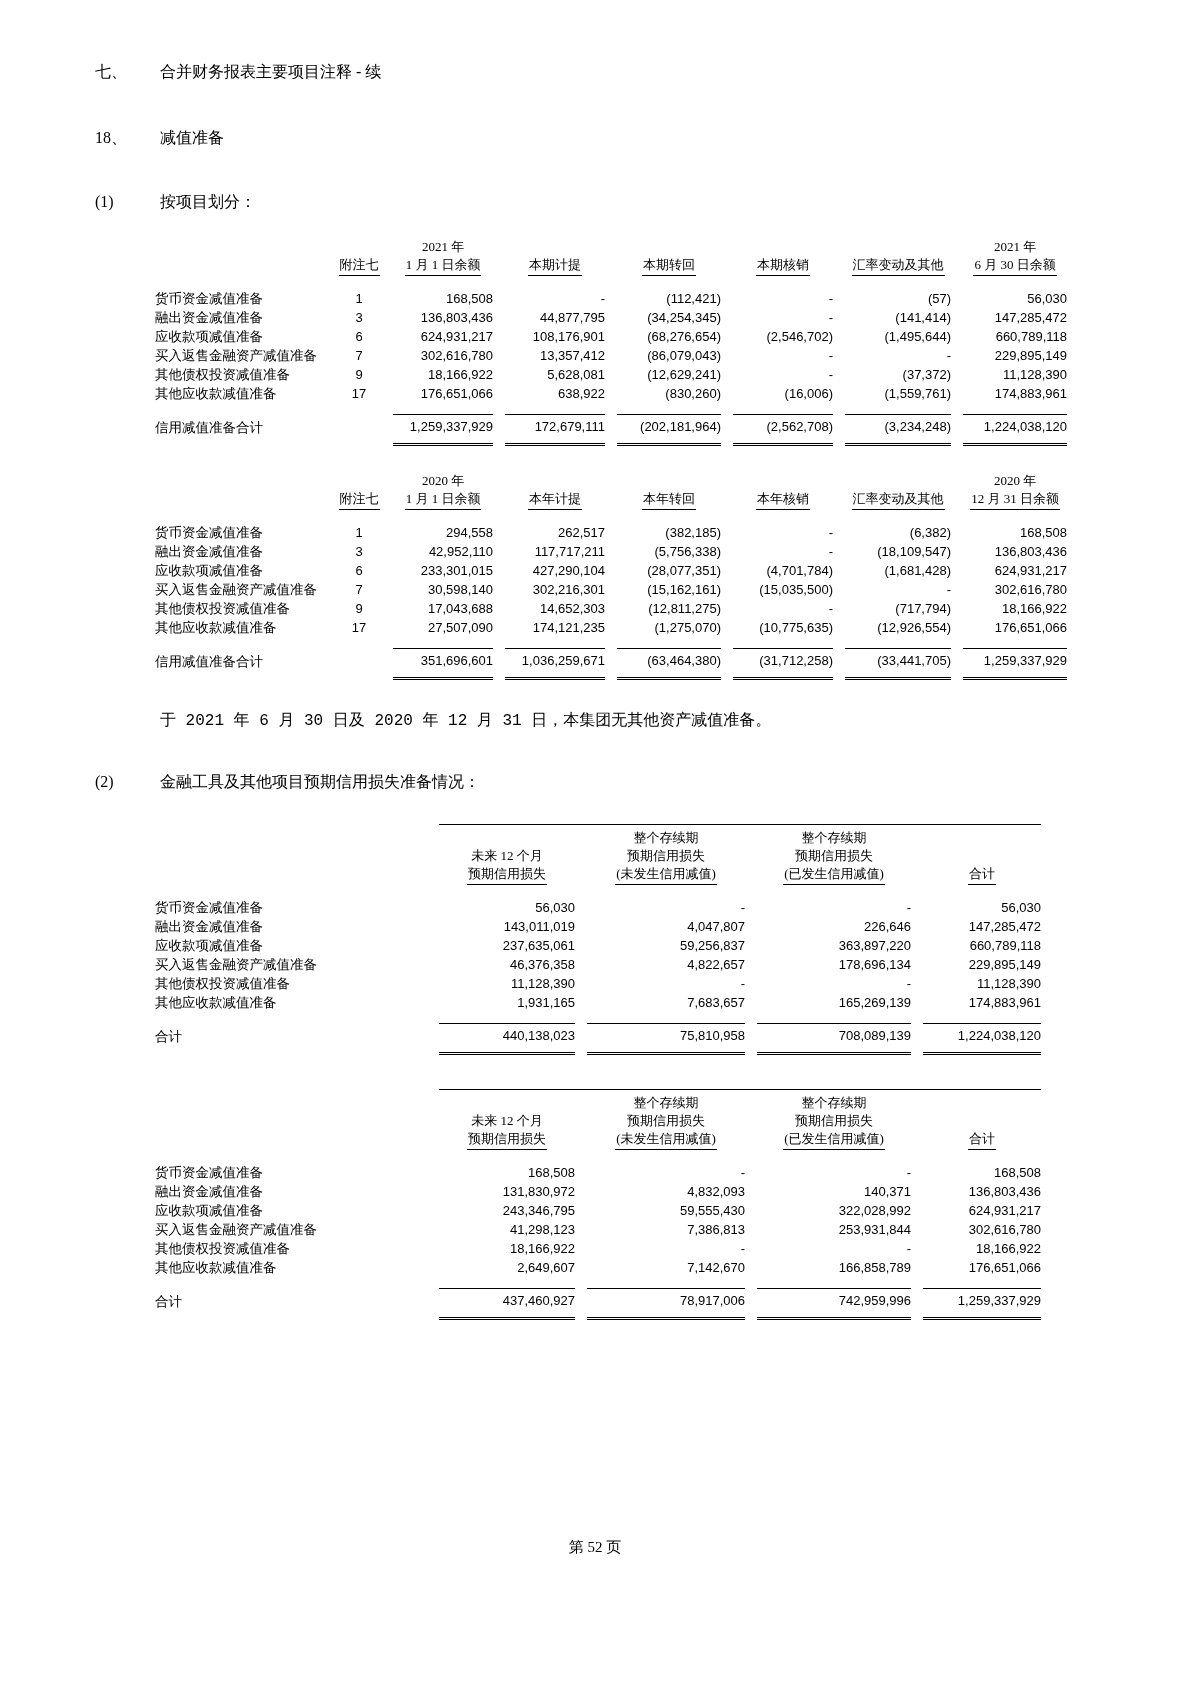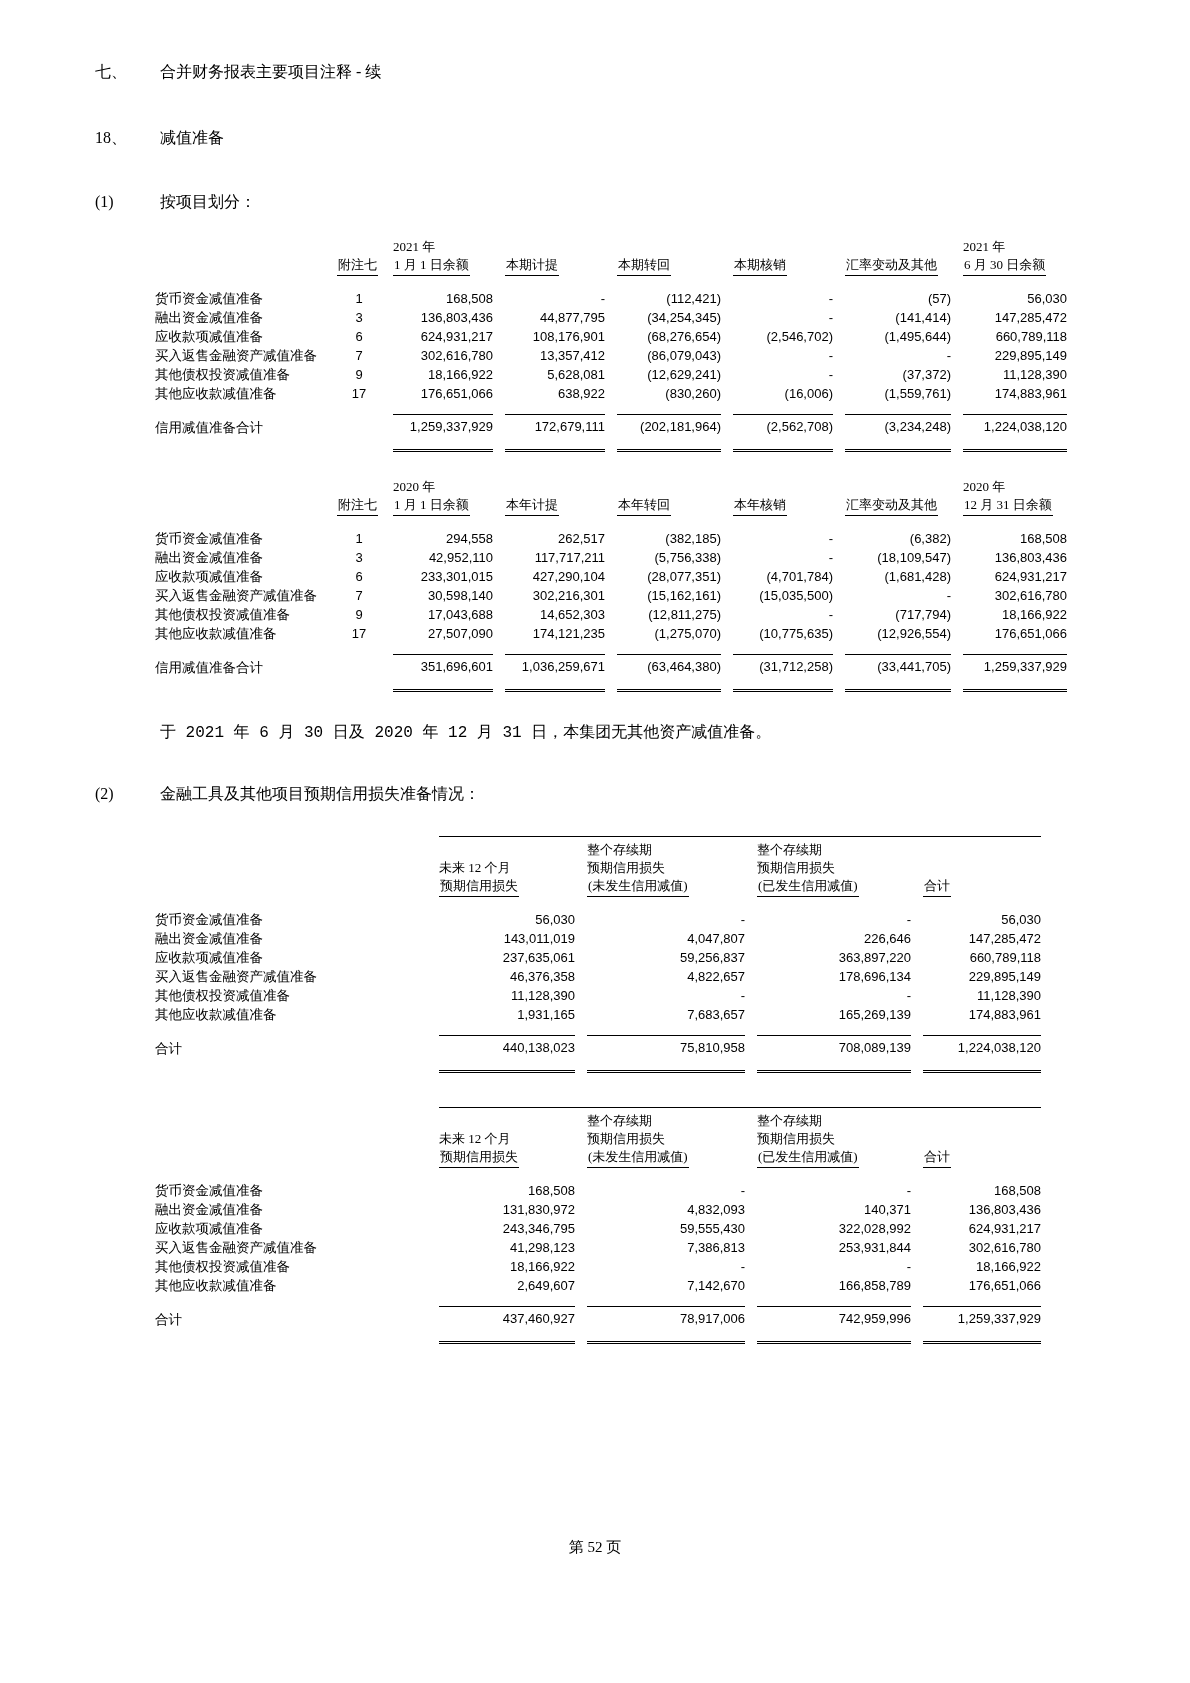--- a/index.html
+++ b/index.html
@@ -20,30 +20,30 @@
   .mb-note { margin-bottom:44px; }
   .mb-sub { margin-bottom:26px; }
 
   .tables { margin-left:60px; }
 
   
   .mt-grid { display:grid; grid-template-columns:170px 44px 100px 100px 104px 100px 106px 104px; column-gap:12px; }
   .ecl-grid { display:grid; grid-template-columns:272px 136px 158px 154px 118px; column-gap:12px; }
 
   .thead { align-items:end; font-size:13px; line-height:18px; margin-bottom:13px; }
-  .hc { text-align:left; }
+  .hc { text-align:center; }
   .hc .u { display:inline-block; border-bottom:1px solid #000; padding:0 1px 1px 1px; }
 
   .trow { font-size:13px; line-height:19px; }
   .lbl { font-size:13.5px; white-space:nowrap; }
   .note-c { text-align:center; font-family:"Liberation Sans","DejaVu Sans",sans-serif; }
   .num { text-align:right; font-family:"Liberation Sans","DejaVu Sans",sans-serif; white-space:nowrap; }
 
   .total-row { font-size:13px; line-height:19px; margin-top:11px; }
-  .total-row .rule { border-top:1px solid #000; border-bottom:3px double #000; padding:2px 0 13px 0; }
+  .total-row .rule { border-top:1px solid #000; border-bottom:3px double #000; padding:2px 0 7px 0; }
   .total-row .lbl { padding-top:4px; }
 
   .gap-between-tables { height:26px; }
 
   .ecl-title { font-size:14px; line-height:19px; margin-left:284px; width:602px; text-align:center; }
   .ecl-rule { margin-left:284px; width:602px; border-bottom:1px solid #000; margin-top:2px; margin-bottom:4px; }
 
   .free-note { font-size:16px; line-height:22px; margin:30px 0 40px 65px;font-family:Liberation Mono, monospace; }
 
   .footer { position:absolute; top:1538px; left:0; width:1190px; text-align:center; font-size:15px; }

